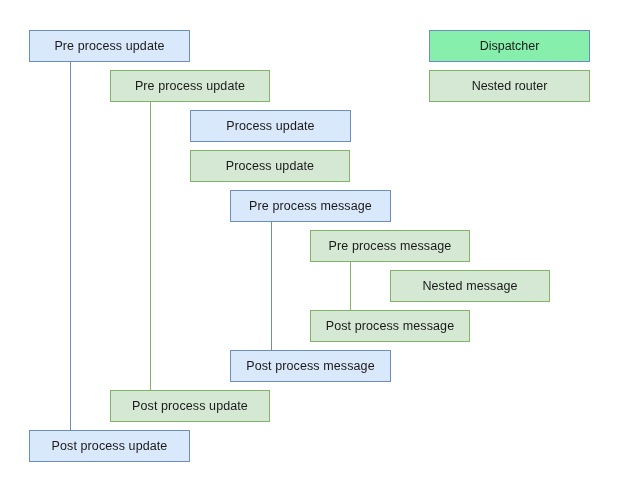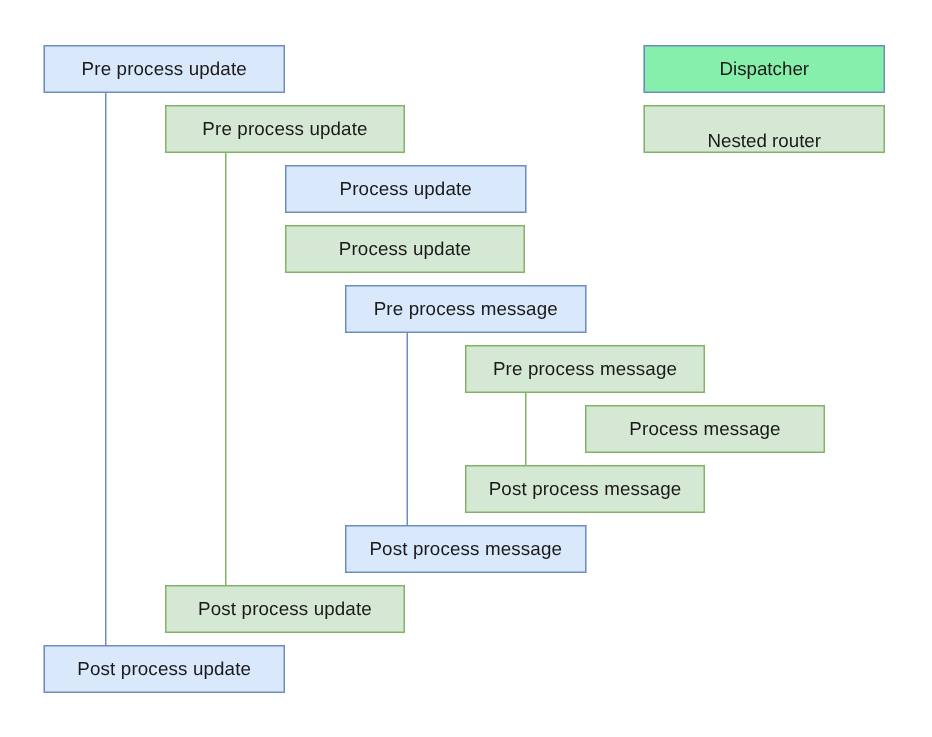--- a/index.html
+++ b/index.html
@@ -102,38 +102,38 @@
       <div class="node router" style="left: 190px; top: 150px; width: 160px; height: 32px;">
         <span>Process update</span>
       </div>
       <div class="node dispatcher" style="left: 230px; top: 190px; width: 161px; height: 32px;">
         <span>Pre process message</span>
       </div>
       <div class="node router" style="left: 310px; top: 230px; width: 160px; height: 32px;">
         <span>Pre process message</span>
       </div>
       <div class="node router" style="left: 390px; top: 270px; width: 160px; height: 32px;">
-        <span>Process message</span>
+        <span>Nested message</span>
       </div>
       <div class="node router" style="left: 310px; top: 310px; width: 160px; height: 32px;">
         <span>Post process message</span>
       </div>
       <div class="node dispatcher" style="left: 230px; top: 350px; width: 161px; height: 32px;">
         <span>Post process message</span>
       </div>
       <div class="node router" style="left: 110px; top: 390px; width: 160px; height: 32px;">
         <span>Post process update</span>
       </div>
       <div class="node dispatcher" style="left: 29px; top: 430px; width: 161px; height: 32px;">
         <span>Post process update</span>
       </div>
     </div>
 
   <div id="legend-layer">
       <div class="legend-node dispatcher" style="left: 429px; top: 30px; width: 161px; height: 32px;">
         <span>Dispatcher</span>
       </div>
-      <div class="legend-node router" style="left: 429px; top: 70px; width: 161px; height: 32px; align-items: flex-end;">
+      <div class="legend-node router" style="left: 429px; top: 70px; width: 161px; height: 32px;">
         <span>Nested router</span>
       </div>
     </div>
 
 </div>
 
 </body></html>

